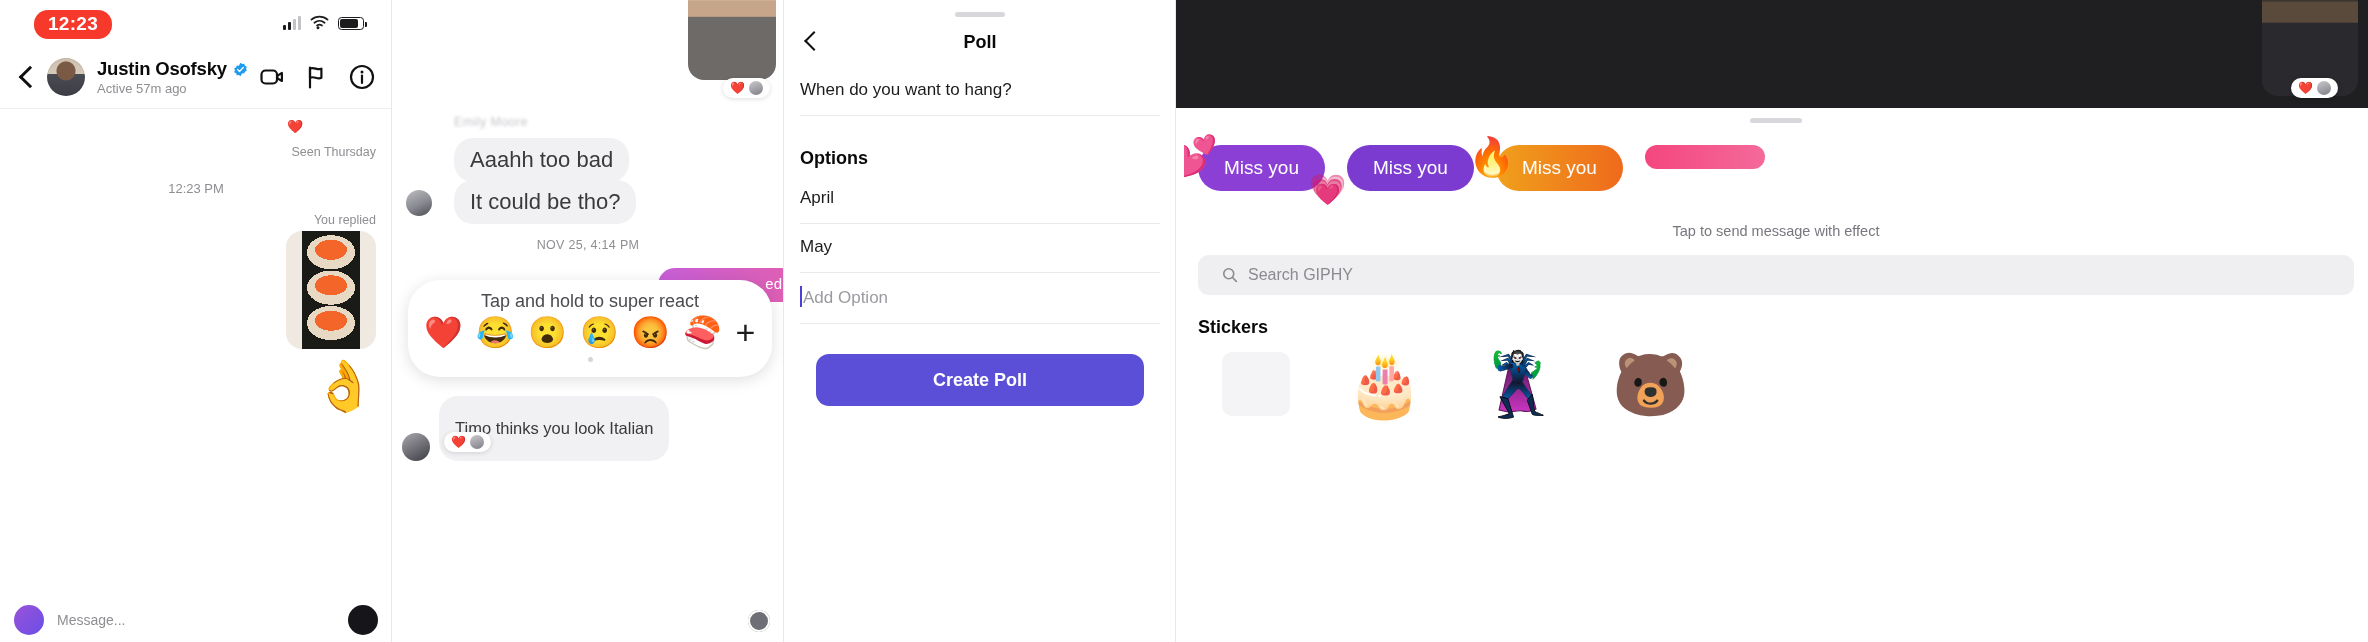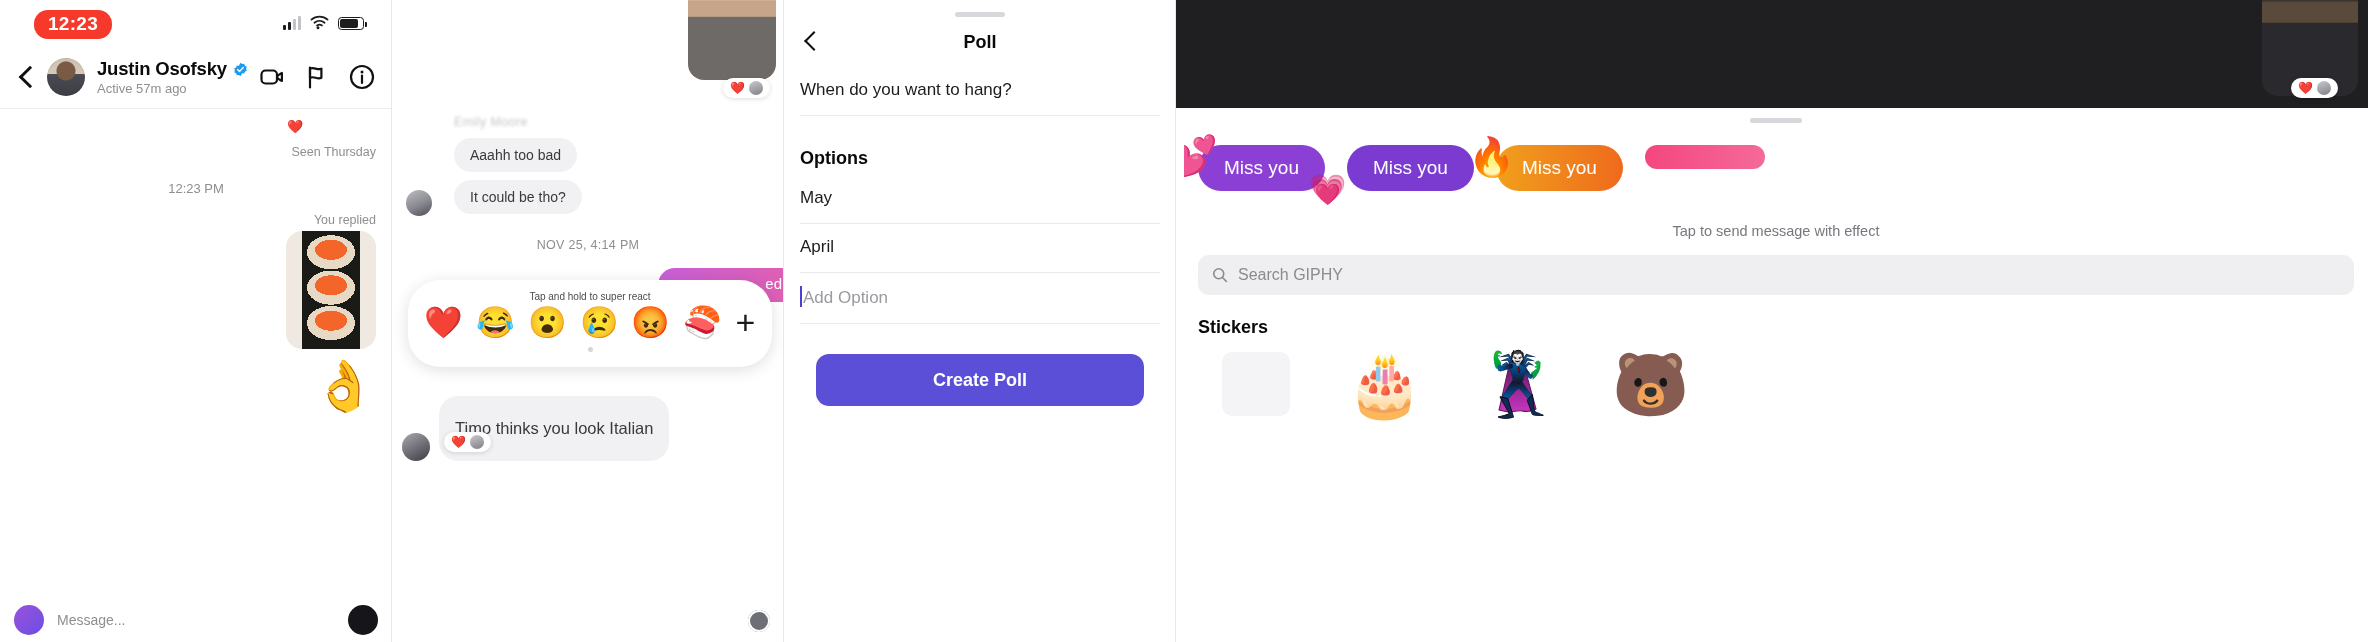--- a/index.html
+++ b/index.html
@@ -86,35 +86,35 @@
   }
   .react-chip {
     position: absolute; background: #fff; border-radius: 16px;
     box-shadow: 0 1px 5px rgba(0,0,0,.14); display: flex; align-items: center;
     gap: 4px; padding: 3px 7px; font-size: 12px;
   }
   .mini-av { width: 14px; height: 14px; border-radius: 50%; background: linear-gradient(160deg,#c9c9cd,#7e7e86); display:inline-block; }
   .blur-name { position: absolute; font-size: 12.5px; color: #c6c6cb; filter: blur(1.6px); letter-spacing: .4px; }
   .bubble-in {
     position: absolute; background: #f1f1f3; color: #3a3a3c;
-    border-radius: 19px; padding: 9px 16px; font-size: 14px; max-width: 290px;
+    border-radius: 19px; padding: 9px 16px; font-size: 22px; max-width: 290px;
   }
   .sender-av { position: absolute; width: 26px; height: 26px; border-radius: 50%;
     background: linear-gradient(155deg,#bdbdc2 0%,#8c8c94 52%,#4c4c54 100%); }
   .date-div { position: absolute; left: 0; right: 0; text-align: center; font-size: 12.5px; color: #8e8e93; letter-spacing: .3px; }
   .purple-bub { position: absolute; right: -14px; top: 268px; width: 140px; height: 34px;
     border-radius: 18px; background: linear-gradient(90deg,#c85fd8,#e05fb0); }
   .purple-bub span { position:absolute; right: 16px; top: 7px; color:#fff; font-size: 15px; }
 
   .react-panel {
     position: absolute; left: 16px; right: 12px; top: 280px;
     background: #fff; border-radius: 32px; box-shadow: 0 3px 16px rgba(0,0,0,.13);
     padding: 11px 0 15px;
   }
-  .react-hint { text-align: center; font-size: 10px; color: #4b4b50; margin-bottom: 5px; }
+  .react-hint { text-align: center; font-size: 18px; color: #4b4b50; margin-bottom: 5px; }
   .react-row { display: flex; align-items: center; justify-content: space-around; padding: 0 10px; }
   .react-emoji { font-size: 31px; line-height: 1; cursor: pointer; }
   .plus-btn { font-size: 34px; color: #1c1c1e; font-weight: 300; line-height: .8; }
   .react-dot { width: 5px; height: 5px; border-radius: 50%; background: #d5d5da; margin: 9px auto 0; }
 
   .name-bubble-row { position: absolute; left: 10px; top: 396px; display: flex; align-items: flex-end; gap: 9px; }
   .ital-av { width: 28px; height: 28px; border-radius: 50%; background: linear-gradient(150deg,#a8a8ae,#3b3b42); flex: none; }
   .ital-bub { background: #f1f1f3; color: #3a3a3c; border-radius: 19px; padding: 23px 16px; font-size: 16.5px; }
   .p2-reactchip2 { position: absolute; left: 52px; top: 432px; }
   .p2-globe { position: absolute; right: 14px; bottom: 10px; width: 22px; height: 22px; border-radius: 50%;
@@ -158,21 +158,21 @@
   }
   .fx-1 { background: #8b3fd4; }
   .fx-1::before { content:"💕"; position:absolute; left:-30px; top:-12px; font-size: 40px; }
   .fx-1::after  { content:"💗"; position:absolute; right:-22px; bottom:-16px; font-size: 30px; }
   .fx-2 { background: #7b3bd0; }
   .fx-3 { background: linear-gradient(90deg,#f0a01c,#ef6a1c); }
   .fx-3::before { content:"🔥"; position:absolute; left:-28px; top:-10px; font-size: 38px; }
   .fx-4 { background: linear-gradient(90deg,#f4467f,#f46a9a); width: 120px; padding: 12px 0; }
   .fx-hint { text-align: center; font-size: 14.5px; color: #77777e; margin-top: 8px; }
   .search-bar { margin: 16px 14px 0; height: 40px; background: #efeff1; border-radius: 11px;
-    display: flex; align-items: center; gap: 10px; padding: 0 14px; }
+    display: flex; align-items: center; gap: 10px; padding: 0 24px; }
   .mag { width: 16px; height: 16px; flex: none; }
   .search-ph { font-size: 16px; color: #8a8a90; }
   .stickers-title { font-size: 18px; font-weight: 700; color: #0a0a0a; padding: 22px 0 0 14px; }
   .stickers-row { display: flex; align-items: flex-end; gap: 56px; padding: 14px 0 0 38px; }
   .sticker { font-size: 62px; line-height: 1; flex: none; }
   .sticker-ghost { width: 68px; height: 64px; border-radius: 10px; background: #f4f4f6; flex: none; }
 </style>
 </head>
 <body>
 
@@ -294,22 +294,22 @@
 
   <section class="panel p3">
     <div class="sheet-grab"></div>
     <div class="p3-header">
       <div class="p3-back"></div>
       <div class="p3-title">Poll</div>
     </div>
     <div class="p3-body">
       <div class="field-row">When do you want to hang?</div>
       <div class="section-label">Options</div>
+      <div class="opt-row">April</div>
       <div class="opt-row">May</div>
-      <div class="opt-row">April</div>
       <div class="opt-row">
         <span class="caret"></span><span class="opt-placeholder">Add Option</span>
       </div>
       <button class="create-btn">Create Poll</button>
     </div>
     <div class="panel-divider"></div>
   </section>
 
   <section class="panel p4">
     <div class="p4-dark"></div>

